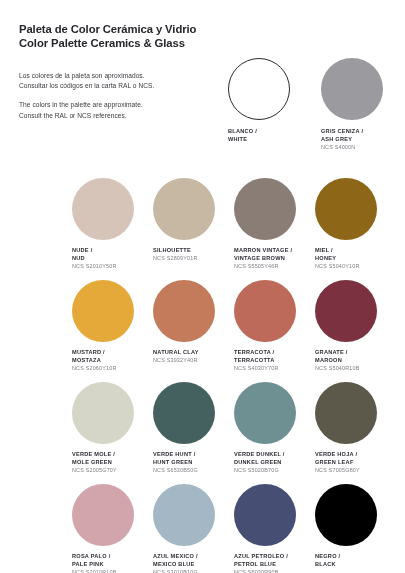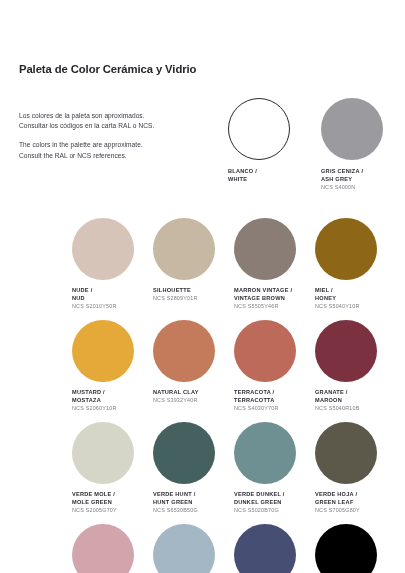--- a/index.html
+++ b/index.html
@@ -15,21 +15,20 @@
     overflow: hidden;
     position: relative;
   }
 
   .page {
     position: relative;
     width: 405px;
     height: 443px;
     box-sizing: border-box;
     padding: 16px;
-    margin-top: 40px;
   }
 
   
   .header {
     position: absolute;
     left: 19px;
     top: 22px;
     width: 330px;
   }
   .title-line {
@@ -129,20 +128,21 @@
     height: 25px;
   }
 </style>
 </head>
 <body>
 
 <div class="page">
 
   <div class="header">
     <div class="title-line">Paleta de Color Cerámica y Vidrio</div>
+    <div class="title-line">Color Palette Ceramics &amp; Glass</div>
   </div>
 
   <div class="intro">
     <p>
       <span>Los colores de la paleta son aproximados.</span><br>
       <span>Consultar los códigos en la carta RAL o NCS.</span>
     </p>
     <p class="second">
       <span>The colors in the palette are approximate.</span><br>
       <span>Consult the RAL or NCS references.</span>

